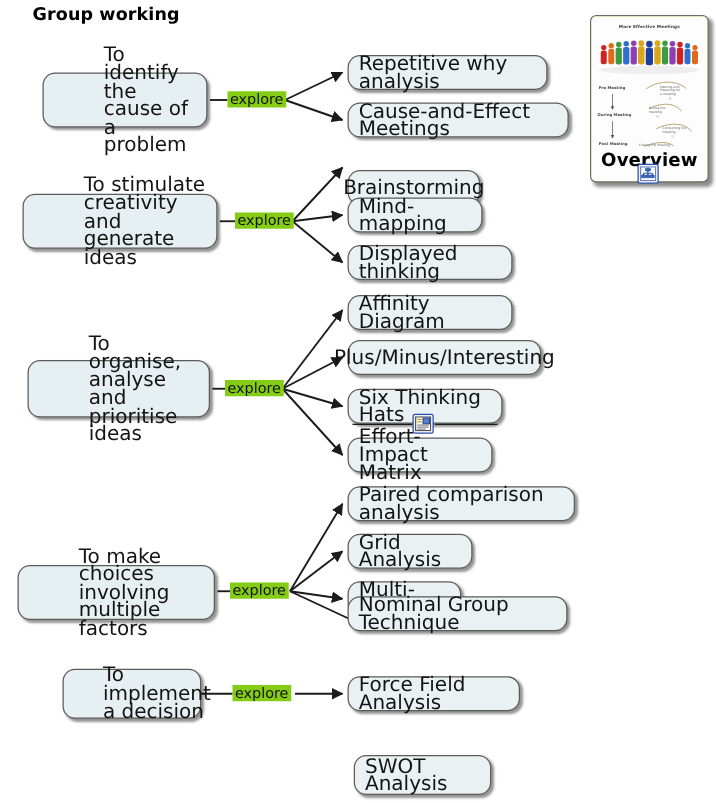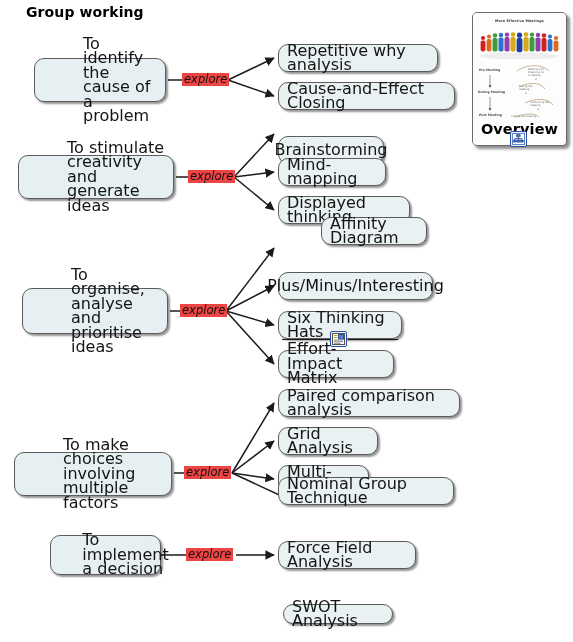--- a/index.html
+++ b/index.html
@@ -59,24 +59,23 @@
   .node.topic {
     background: #e6eff1;
     padding-left: 48px;
   }
 
   .edge-label {
     position: absolute;
     font-size: 11.5px;
     line-height: 13px;
     color: #111;
-    background: #ef4444;
+    background: #84cc16;
     padding: 0 2px;
     white-space: nowrap;
-    font-style: italic;
   }
 
   
   .thumb-card {
     position: absolute;
     left: 472px;
     top: 12px;
     width: 93px;
     height: 132px;
     background: #bef264;
@@ -201,34 +200,34 @@
   <div class="node topic" style="left:50px; top:535px; width:111px; height:40px;">To implement
 a decision</div>
 
   <div class="edge-label" style="left:182px; top:73px;">explore</div>
   <div class="edge-label" style="left:188px; top:170px;">explore</div>
   <div class="edge-label" style="left:180px; top:304px;">explore</div>
   <div class="edge-label" style="left:184px; top:466px;">explore</div>
   <div class="edge-label" style="left:186px; top:548px;">explore</div>
 
   <div class="node" style="left:278px; top:44px; width:160px; height:28px;">Repetitive why analysis</div>
-  <div class="node" style="left:278px; top:82px; width:177px; height:28px;">Cause-and-Effect Closing</div>
+  <div class="node" style="left:278px; top:82px; width:177px; height:28px;">Cause-and-Effect Meetings</div>
   <div class="node" style="left:278px; top:136px; width:106px; height:28px;">Brainstorming</div>
   <div class="node" style="left:278px; top:158px; width:108px; height:28px;">Mind-mapping</div>
   <div class="node" style="left:278px; top:196px; width:132px; height:28px;">Displayed thinking</div>
-  <div class="node" style="left:278px; top:217px; width:106px; height:28px;margin-left:43px;">Affinity Diagram</div>
+  <div class="node" style="left:278px; top:236px; width:132px; height:28px;">Affinity Diagram</div>
   <div class="node" style="left:278px; top:272px; width:155px; height:28px;">Plus/Minus/Interesting</div>
   <div class="node" style="left:278px; top:311px; width:124px; height:28px;">Six Thinking Hats</div>
   <div class="node" style="left:278px; top:350px; width:116px; height:28px;">Effort-Impact Matrix</div>
   <div class="node" style="left:278px; top:389px; width:182px; height:28px;">Paired comparison analysis</div>
   <div class="node" style="left:278px; top:427px; width:100px; height:28px;">Grid Analysis</div>
   <div class="node" style="left:278px; top:465px; width:91px; height:28px;">Multi-voting</div>
   <div class="node" style="left:278px; top:477px; width:176px; height:28px;">Nominal Group Technique</div>
   <div class="node" style="left:278px; top:541px; width:138px; height:28px;">Force Field Analysis</div>
-  <div class="node" style="left:283px; top:604px; width:110px; height:20px;">SWOT Analysis</div>
+  <div class="node" style="left:283px; top:604px; width:110px; height:32px;">SWOT Analysis</div>
 
   <div class="icon-rule" style="left:282px; top:339px; width:48px;"></div>
   <div class="icon-rule" style="left:348px; top:339px; width:50px;"></div>
   <div class="mini-icon" style="left:330px; top:331px;">
     <svg width="13" height="12" viewBox="0 0 13 12" aria-hidden="true">
       <rect x="0.5" y="0.5" width="12" height="11" fill="#ffffff" stroke="#555"></rect>
       <rect x="6.5" y="1.5" width="5" height="4.5" fill="#5a7fd0" stroke="#2d4f96"></rect>
       <g stroke="#c7a11d" stroke-width="1">
         <line x1="1.8" y1="2.5" x2="5.4" y2="2.5"></line>
         <line x1="1.8" y1="4.5" x2="5.4" y2="4.5"></line>

